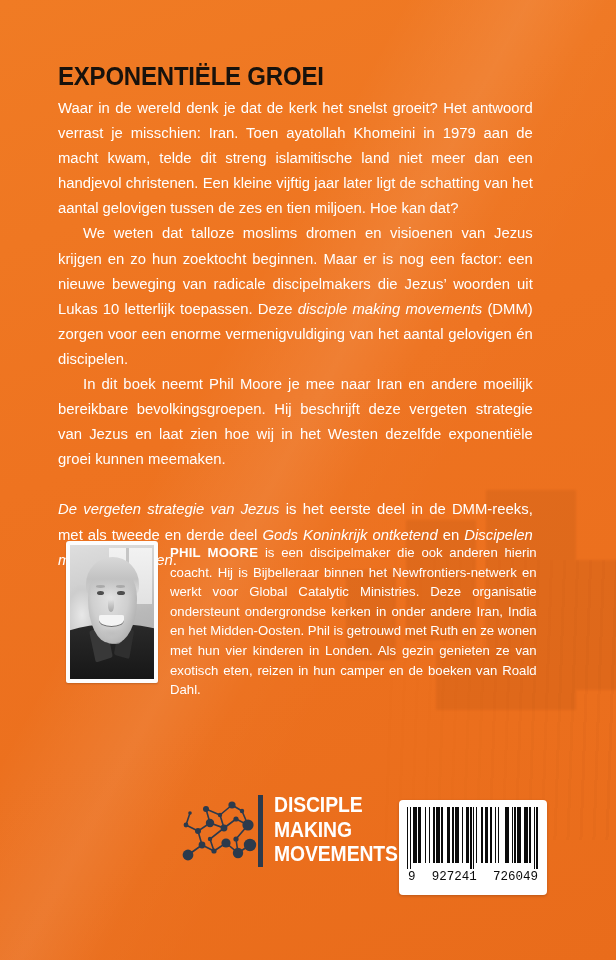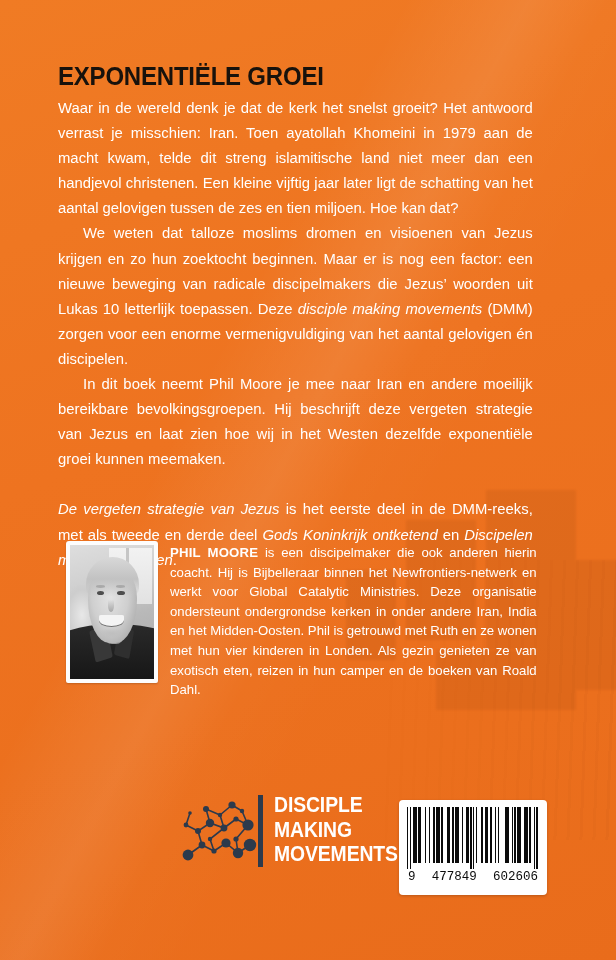--- a/index.html
+++ b/index.html
@@ -511,18 +511,18 @@
         <span class="w" style="width: 1.38947px;"></span>
         <span style="width: 1.38947px;"></span>
         <span class="w" style="width: 1.38947px;"></span>
         <span class="w" style="width: 1.38947px;"></span>
         <span class="tall" style="width: 1.38947px;"></span>
         <span class="w" style="width: 1.38947px;"></span>
         <span class="tall" style="width: 1.38947px;"></span>
       </div>
     <div class="barcode-num">
       <span>9</span>
-      <span>477849</span>
-      <span>602606</span>
+      <span>927241</span>
+      <span>726049</span>
     </div>
   </div>
 
 </div>
 
 </body></html>

